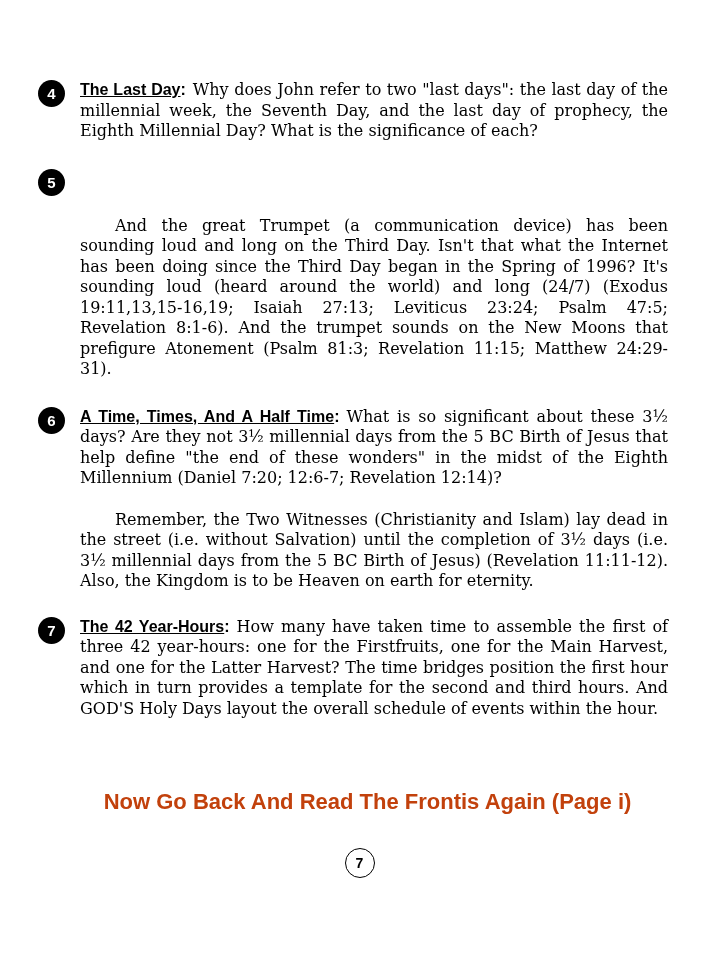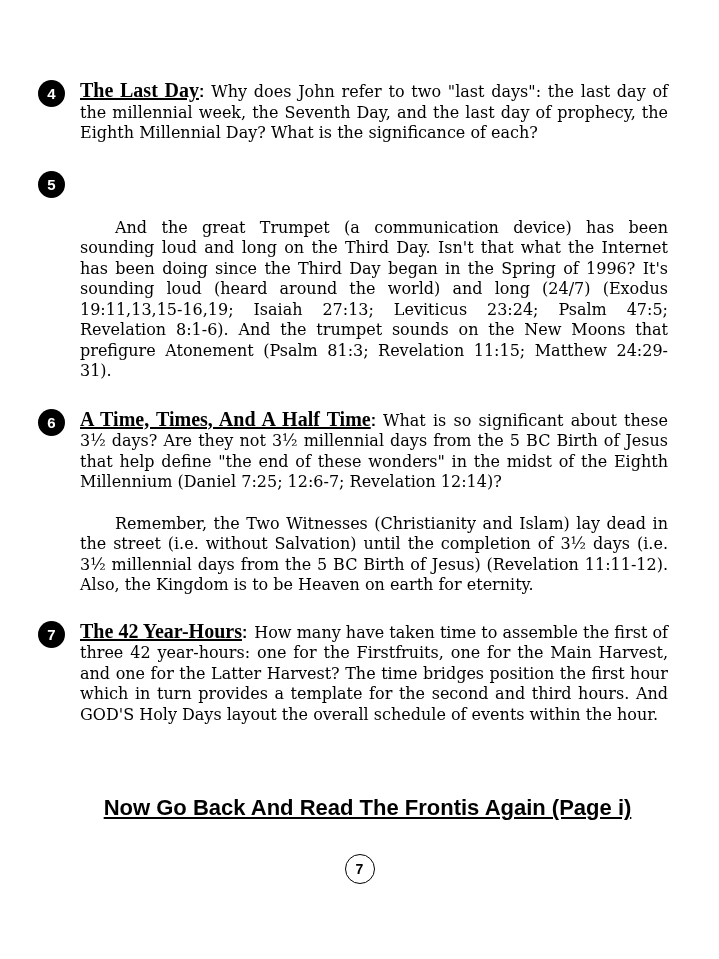--- a/index.html
+++ b/index.html
@@ -40,23 +40,23 @@
     margin-top: 0px;
   }
   .item-text {
     margin: 0;
     width: 588px;
     font-size: 16px;
     line-height: 20.5px;
     text-align: justify;
   }
   .item-title {
-    font-family: Liberation Serif, serif;
+    font-family: Liberation Sans, sans-serif;
     font-weight: 700;
-    font-size: 20px;
+    font-size: 16px;
     text-decoration: underline;
   }
   .item-sep {
     font-family: "Liberation Sans", sans-serif;
     font-weight: 700;
     font-size: 16px;
   }
   .item-body {
     padding-left: 7px;
   }
@@ -74,22 +74,21 @@
   .mb-item6 { margin-bottom: 21px; }
   .mb-para2 { margin-bottom: 25px; }
   .mb-item7 { margin-bottom: 0; }
   .footer-heading {
     margin: 70px 0 0 16px;
     text-align: center;
     font-family: "Liberation Sans", sans-serif;
     font-weight: 700;
     font-size: 22px;
     line-height: 26px;
-    color: #000000;
-    text-decoration: underline;
+    color: #c2410c;
   }
   .page-number {
     width: 30px;
     height: 30px;
     margin: 33px auto 0 auto;
     border: 1.5px solid #000000;
     border-radius: 50%;
     box-sizing: border-box;
     display: flex;
     align-items: center;
@@ -116,21 +115,21 @@
       <span>5</span>
     </div>
   </section>
 
   <p class="subpara mb-para1">And the great Trumpet (a communication device) has been sounding loud and long on the Third Day.  Isn't that what the Internet has been doing since the Third Day began in the Spring of 1996?  It's sounding loud (heard around the world) and long (24/7) (Exodus 19:11,13,15-16,19; Isaiah 27:13; Leviticus 23:24; Psalm 47:5; Revelation 8:1-6).  And the trumpet sounds on the New Moons that prefigure Atonement (Psalm 81:3; Revelation 11:15; Matthew 24:29-31).</p>
 
   <section class="item mb-item6">
     <div class="badge">
       <span>6</span>
     </div>
-    <p class="item-text"><span class="item-title">A Time, Times, And A Half Time</span><span class="item-sep">:</span><span class="item-body">What is so significant about these 3½ days?  Are they not 3½ millennial days from the 5 BC Birth of Jesus that help define "the end of these wonders" in the midst of the Eighth Millennium (Daniel 7:25; 12:6-7; Revelation 12:14)?</span></p>
+    <p class="item-text"><span class="item-title">A Time, Times, And A Half Time</span><span class="item-sep">:</span><span class="item-body">What is so significant about these 3½ days?  Are they not 3½ millennial days from the 5 BC Birth of Jesus that help define "the end of these wonders" in the midst of the Eighth Millennium (Daniel 7:20; 12:6-7; Revelation 12:14)?</span></p>
   </section>
 
   <p class="subpara mb-para2">Remember, the Two Witnesses (Christianity and Islam) lay dead in the street (i.e. without Salvation) until the completion of 3½ days (i.e. 3½ millennial days from the 5 BC Birth of Jesus) (Revelation 11:11-12).  Also, the Kingdom is to be Heaven on earth for eternity.</p>
 
   <section class="item mb-item7">
     <div class="badge">
       <span>7</span>
     </div>
     <p class="item-text"><span class="item-title">The 42 Year-Hours</span><span class="item-sep">:</span><span class="item-body">How many have taken time to assemble the first of three 42 year-hours:  one for the Firstfruits, one for the Main Harvest, and one for the Latter Harvest?  The time bridges position the first hour which in turn provides a template for the second and third hours.  And GOD'S Holy Days layout the overall schedule of events within the hour.</span></p>
   </section>

